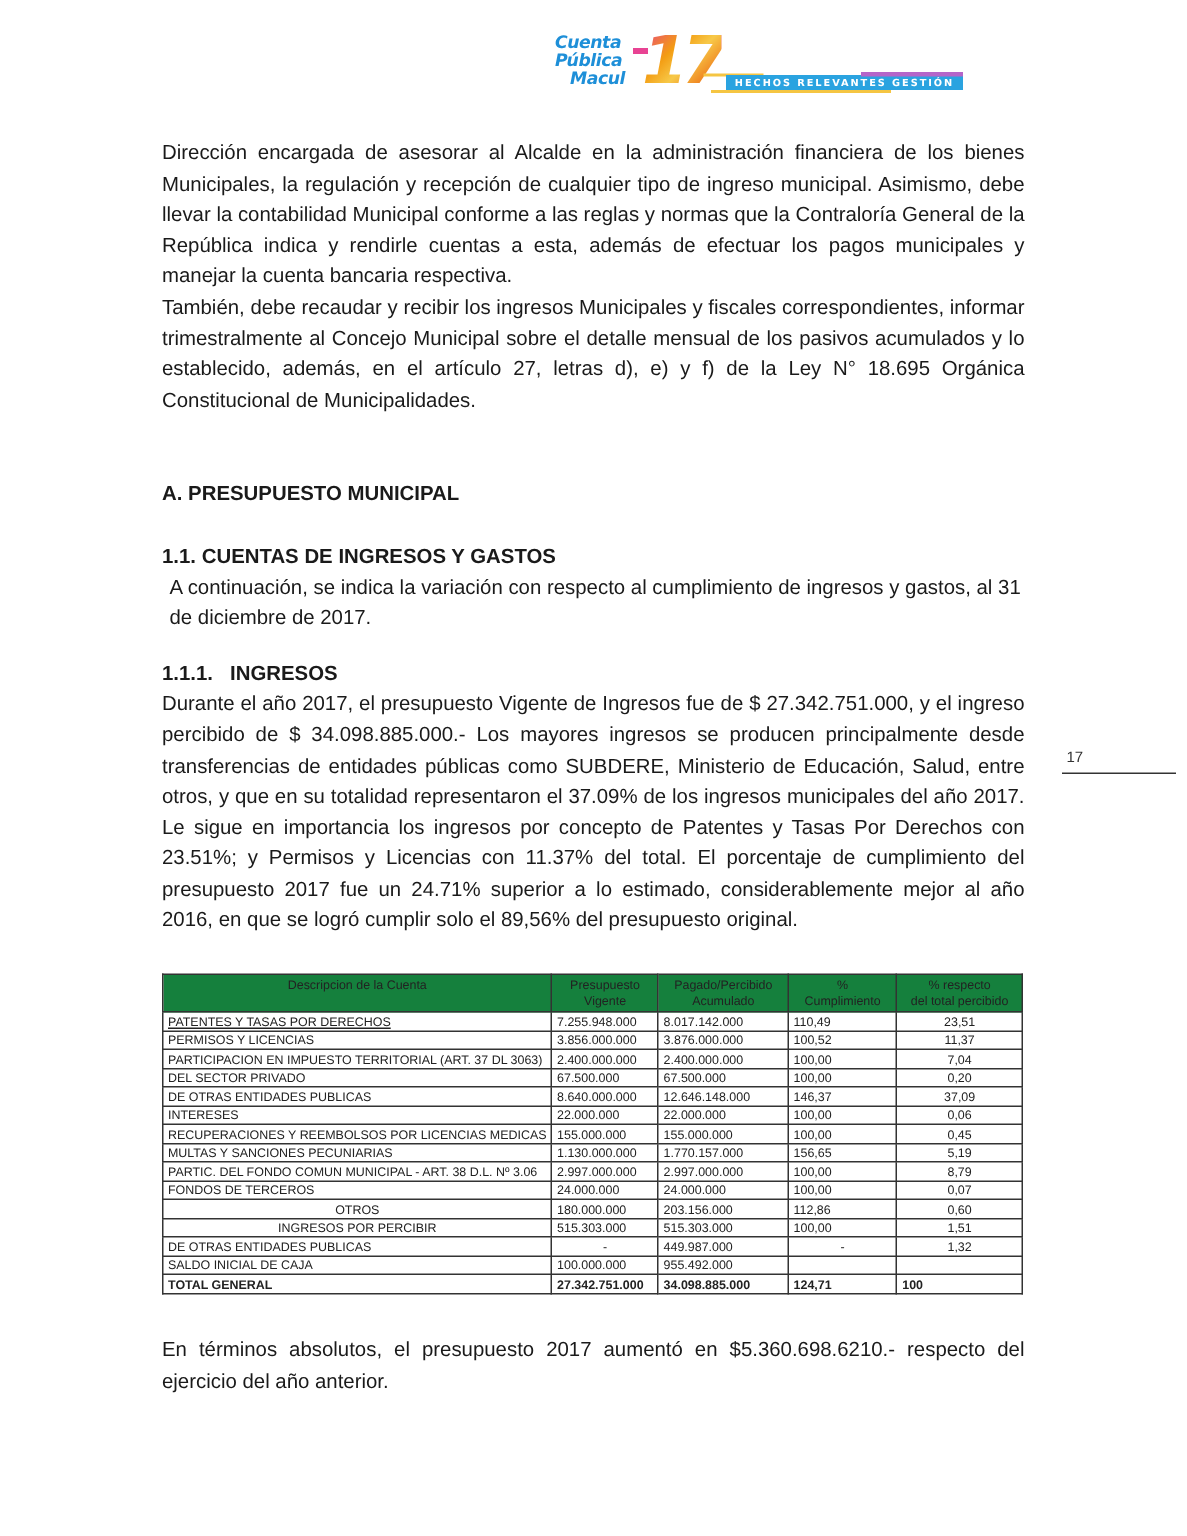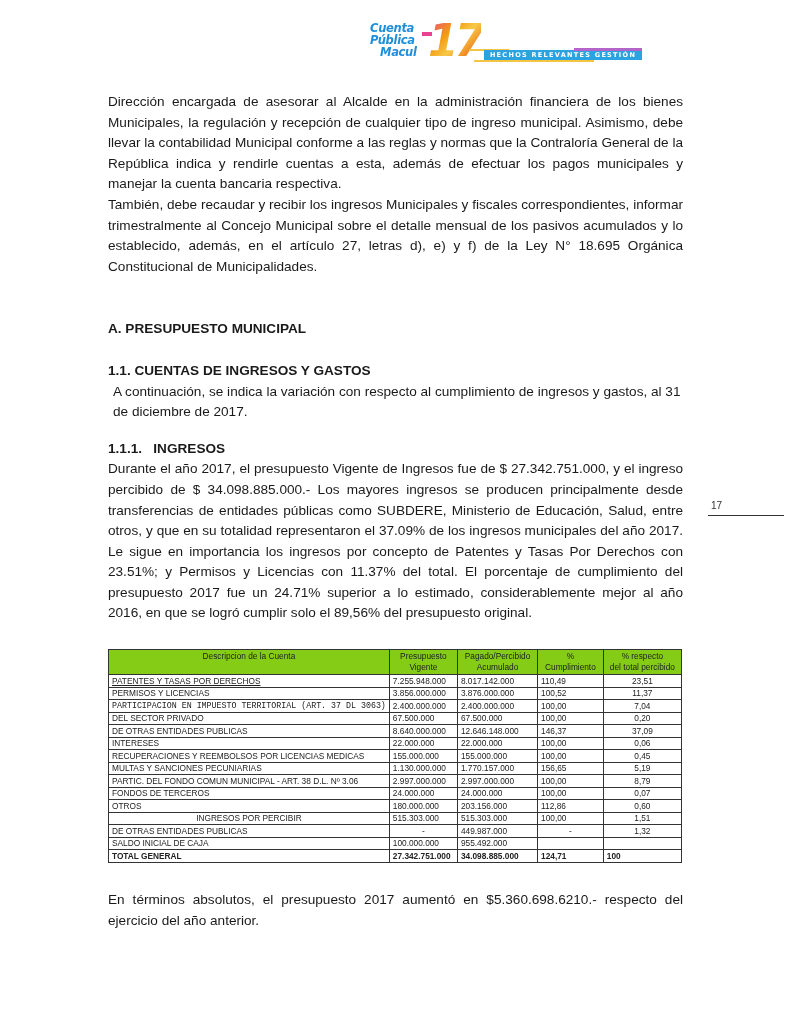--- a/index.html
+++ b/index.html
@@ -26,21 +26,21 @@
   .content { position:absolute; left:108px; top:92px; width:575px; font-family:"Liberation Sans", sans-serif; font-size:13.6px; line-height:20.6px; }
   .para { text-align:justify; margin:0; }
   .heading { font-weight:bold; margin:0; font-size:13.6px; }
   .indent { padding-left:5px; margin:0; }
 
   .page-num { position:absolute; left:711px; top:500px; font-size:10px; color:#333; font-family:"Liberation Sans", sans-serif; }
   .page-rule { position:absolute; left:708px; top:515px; width:76px; height:1px; background:#333; }
 
   table.budget { position:absolute; left:108px; top:649px; width:574px; border-collapse:collapse; font-family:"Liberation Sans", sans-serif; font-size:8.3px; line-height:10.5px; color:#222; }
   table.budget td, table.budget th { border:1px solid #333; padding:0 3px; height:11.5px; white-space:nowrap; }
-  table.budget th { background:#84cc16; font-weight:normal; text-align:center; height:24px; line-height:11px; }
+  table.budget th { background:#15803d; font-weight:normal; text-align:center; height:24px; line-height:11px; }
   table.budget td.num { text-align:left; }
   table.budget td.ctr { text-align:center; }
   table.budget tr.total td { font-weight:bold; }
   table.budget { border:1.5px solid #222; }
   .c1 { width:245px; } .c2 { width:66px; } .c3 { width:84px; } .c4 { width:70px; } .c5 { width:80px; }
 
   .footer-text { position:absolute; left:108px; top:890px; width:575px; font-size:13.6px; line-height:20.6px; text-align:justify; }
 </style>
 </head>
 <body>
@@ -114,21 +114,21 @@
         <td class="ctr">23,51</td>
       </tr>
       <tr>
         <td style="text-align: left; margin-top: 28px;">PERMISOS Y LICENCIAS</td>
         <td class="num">3.856.000.000</td>
         <td class="num">3.876.000.000</td>
         <td class="num">100,52</td>
         <td class="ctr">11,37</td>
       </tr>
       <tr>
-        <td style="text-align: left; font-family: Liberation Mono, monospace;">PARTICIPACION EN IMPUESTO TERRITORIAL (ART. 37 DL 3063)</td>
+        <td style="text-align: left;">PARTICIPACION EN IMPUESTO TERRITORIAL (ART. 37 DL 3063)</td>
         <td class="num">2.400.000.000</td>
         <td class="num">2.400.000.000</td>
         <td class="num">100,00</td>
         <td class="ctr">7,04</td>
       </tr>
       <tr>
         <td style="text-align: left;">DEL SECTOR PRIVADO</td>
         <td class="num">67.500.000</td>
         <td class="num">67.500.000</td>
         <td class="num">100,00</td>
@@ -170,21 +170,21 @@
         <td class="ctr">8,79</td>
       </tr>
       <tr>
         <td style="text-align: left;">FONDOS DE TERCEROS</td>
         <td class="num">24.000.000</td>
         <td class="num">24.000.000</td>
         <td class="num">100,00</td>
         <td class="ctr">0,07</td>
       </tr>
       <tr>
-        <td style="text-align: left;">OTROS</td>
+        <td style="text-align: center;">OTROS</td>
         <td class="num">180.000.000</td>
         <td class="num">203.156.000</td>
         <td class="num">112,86</td>
         <td class="ctr">0,60</td>
       </tr>
       <tr>
         <td style="text-align: center;">INGRESOS POR PERCIBIR</td>
         <td class="num">515.303.000</td>
         <td class="num">515.303.000</td>
         <td class="num">100,00</td>

